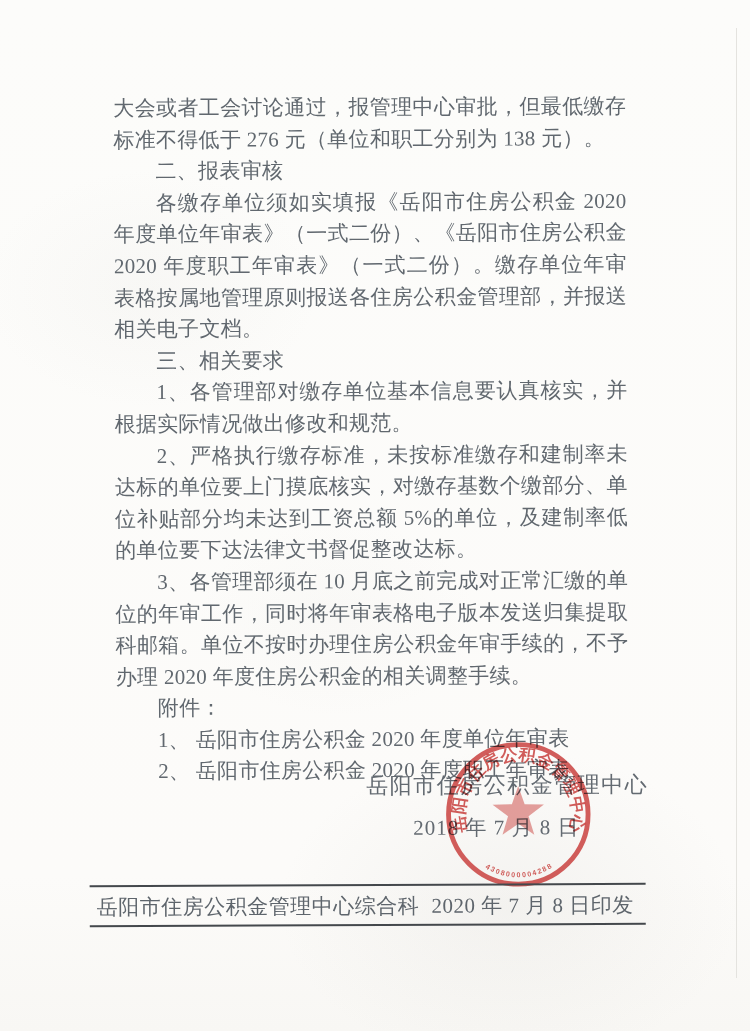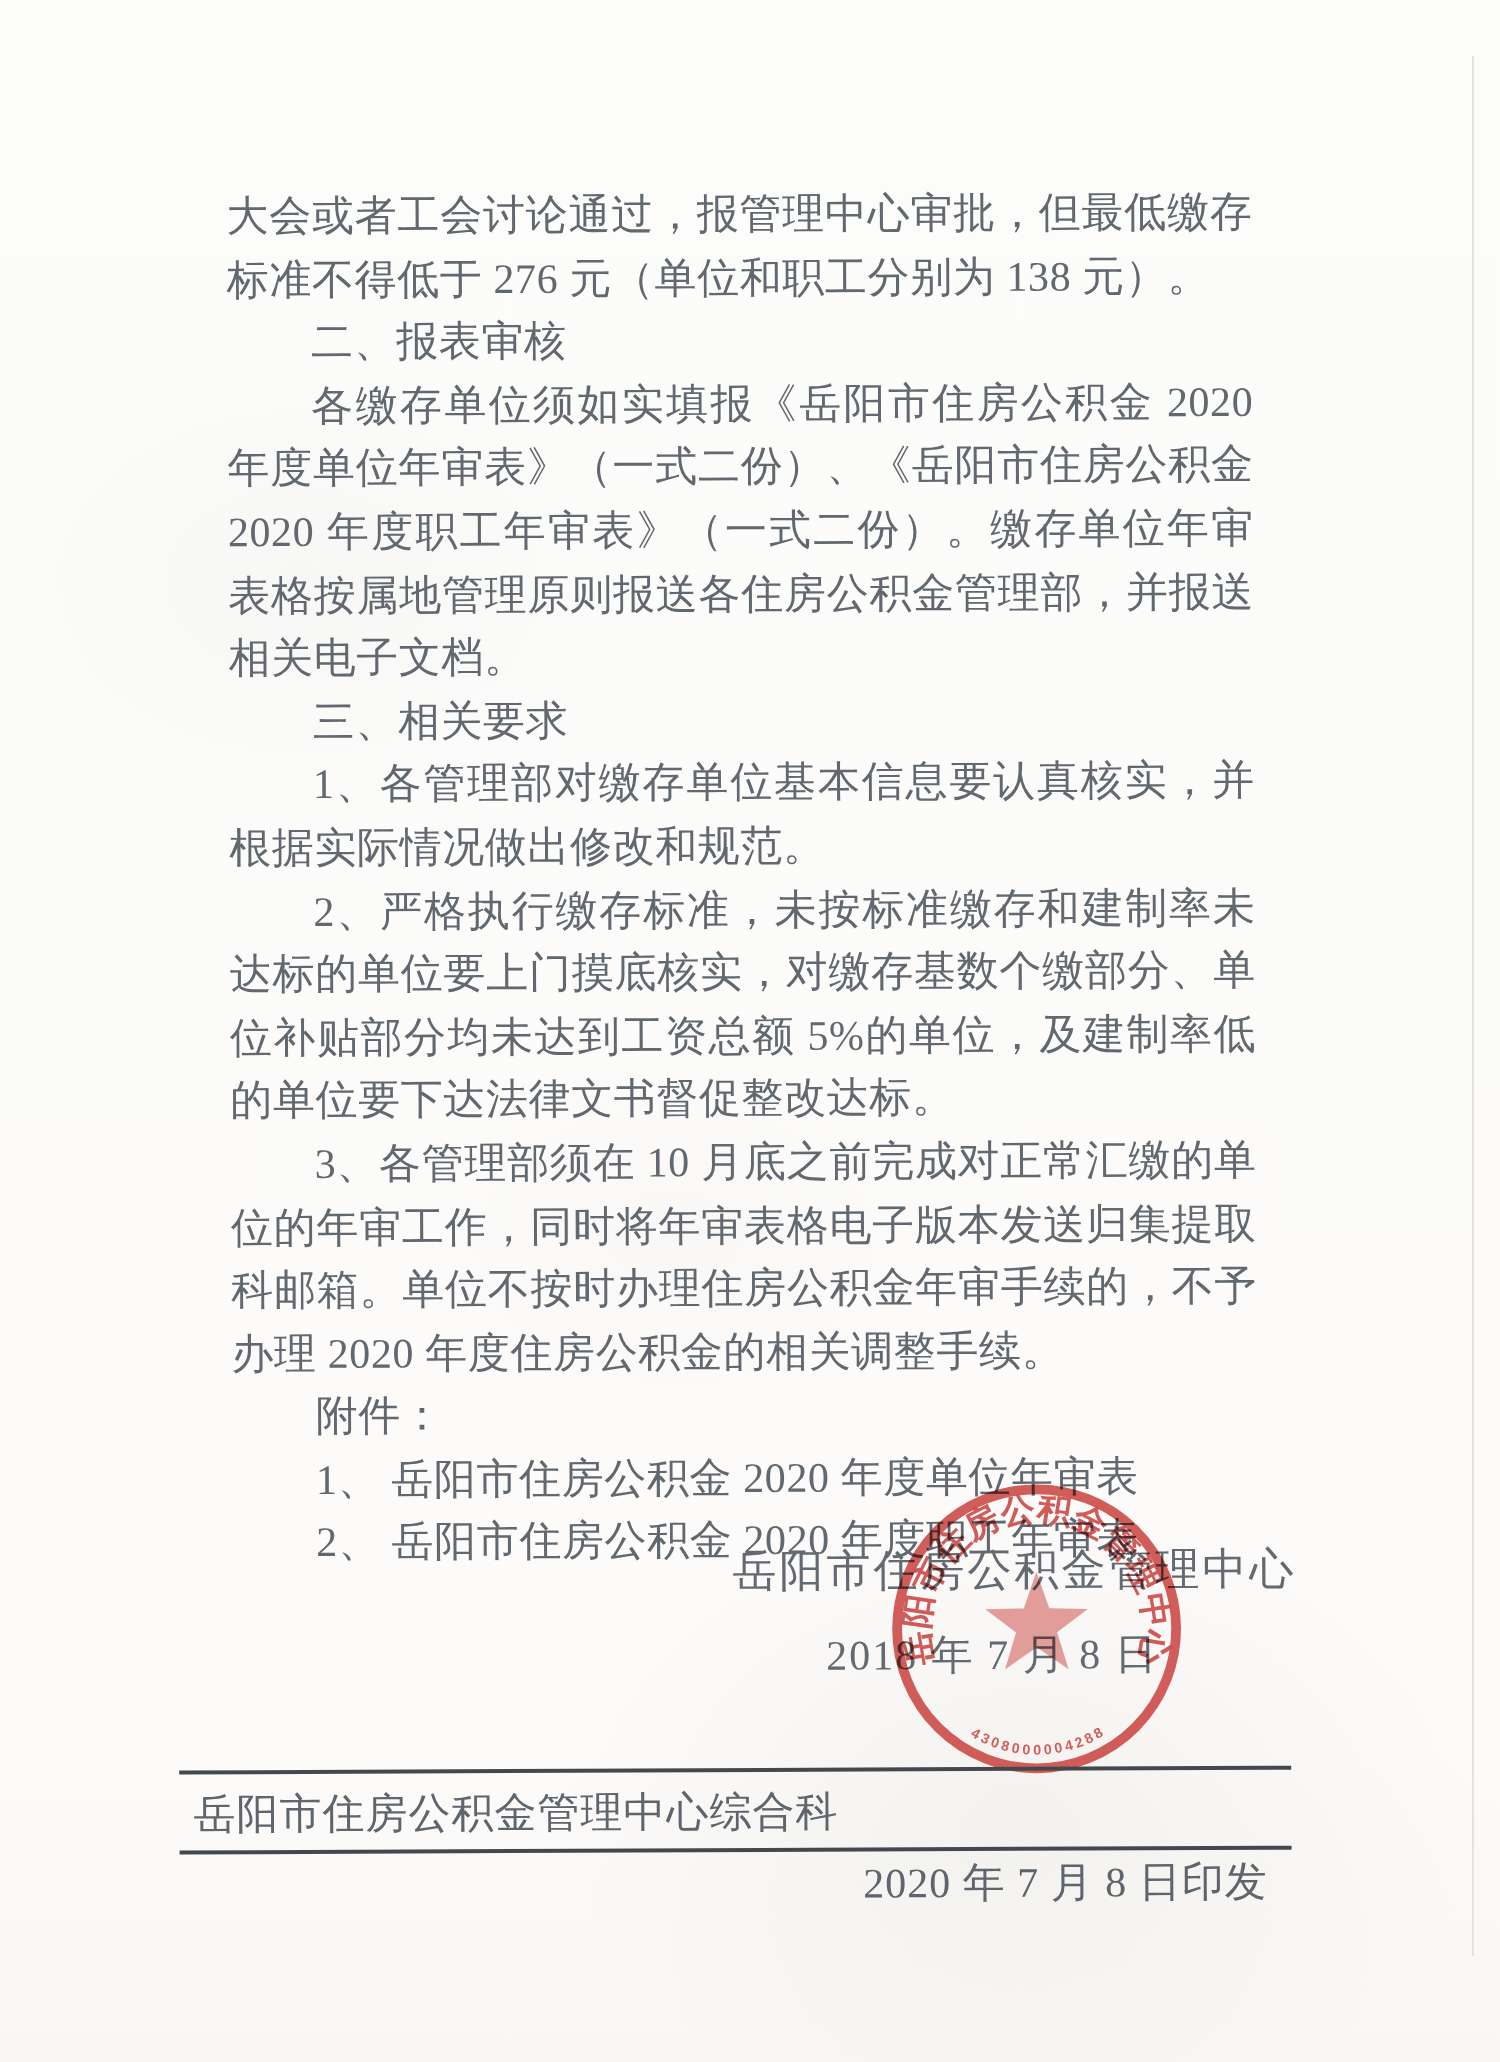--- a/index.html
+++ b/index.html
@@ -50,21 +50,21 @@
   .footer-rule {
     position:absolute; left:88px; width:556px; height:2px; background:#44484c;
   }
   .rule-top { top:884px; }
   .rule-bottom { top:924px; }
   .footer-left {
     position:absolute; left:95px; top:892px;
     font-size:21px; color:#5e656c; letter-spacing:0.5px; white-space:nowrap;
   }
   .footer-right {
-    position:absolute; right:118px; top:928px;
+    position:absolute; right:118px; top:892px;
     font-size:21px; color:#5e656c; letter-spacing:0.5px; white-space:nowrap;
   }
 </style>
 </head>
 <body>
 
 <div class="page"></div>
 <div class="scan-edge-right"></div>
 
 <div class="content">

